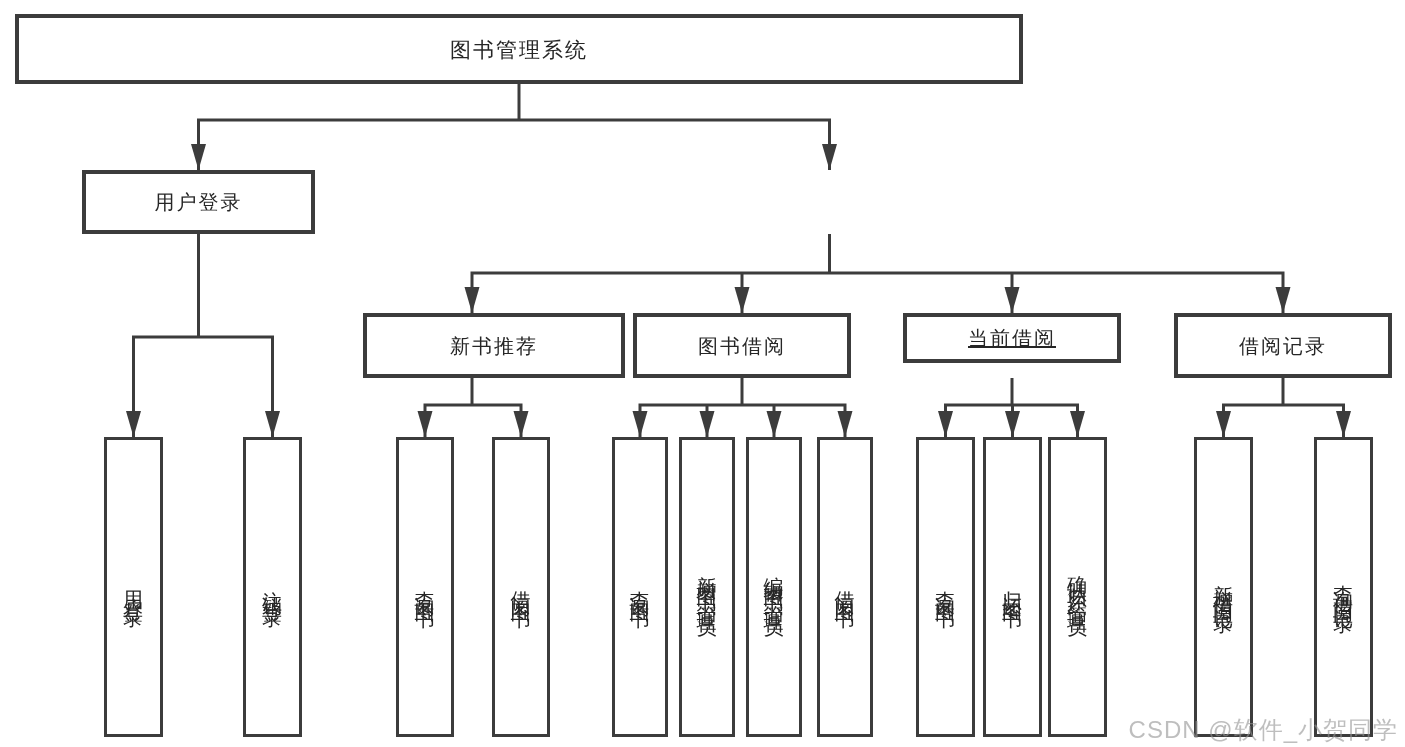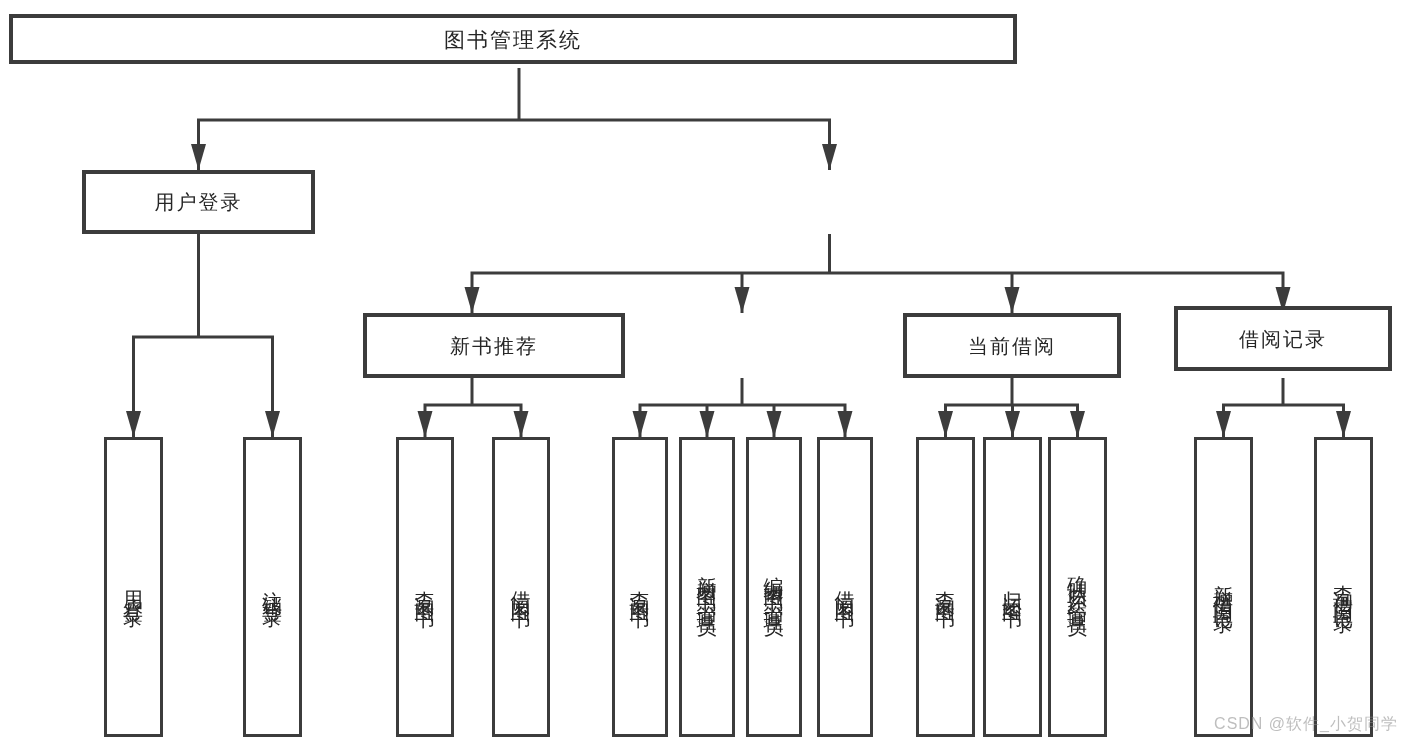--- a/index.html
+++ b/index.html
@@ -36,21 +36,21 @@
   .node.leaf {
     writing-mode: vertical-rl;
     text-orientation: mixed;
     letter-spacing: 6px;
     font-size: 20px;
     white-space: normal;
   }
   .watermark {
     position: absolute;
     color: rgba(150,150,150,0.62);
-    font-size: 16px;
+    font-size: 24px;
     letter-spacing: 1px;
     white-space: nowrap;
   }
 </style>
 </head>
 <body>
 
 <div class="stage">
 
   <svg class="connectors" viewBox="0 0 1405 747" xmlns="http://www.w3.org/2000/svg">
@@ -98,27 +98,28 @@
       <path d="M766.5,411 L781.5,411 L774,437 Z"></path>
       <path d="M837.5,411 L852.5,411 L845,437 Z"></path>
       <path d="M938,411 L953,411 L945.5,437 Z"></path>
       <path d="M1005,411 L1020,411 L1012.5,437 Z"></path>
       <path d="M1070,411 L1085,411 L1077.5,437 Z"></path>
       <path d="M1216,411 L1231,411 L1223.5,437 Z"></path>
       <path d="M1336,411 L1351,411 L1343.5,437 Z"></path>
     </g>
   </svg>
 
-  <div class="node root" style="left:9px; top:14px; width:1008px; height:50px;">图书管理系统</div>
+  <div class="node root" style="left:15px; top:14px; width:1008px; height:70px;">图书管理系统</div>
 
   <div class="node lvl2" style="left:82px; top:170px; width:233px; height:64px;">用户登录</div>
 
   <div class="node lvl3" style="left:363px; top:313px; width:262px; height:65px;">新书推荐</div>
-  <div class="node lvl3" style="left:903px; top:313px; width:218px; height:65px;">当前借阅</div>
-  <div class="node lvl3" style="left:1174px; top:306px; width:218px; height:65px;">借阅记录</div>
+  <div class="node lvl3" style="left:633px; top:313px; width:218px; height:65px;">图书借阅</div>
+  <div class="node lvl3" style="left:903px; top:313px; width:218px; height:50px;text-decoration:underline;">当前借阅</div>
+  <div class="node lvl3" style="left:1174px; top:313px; width:218px; height:65px;">借阅记录</div>
 
   <div class="node leaf" style="left:104px; top:437px; width:59px; height:300px;">用户登录</div>
   <div class="node leaf" style="left:243px; top:437px; width:59px; height:300px;">注销登录</div>
 
   <div class="node leaf" style="left:396px; top:437px; width:58px; height:300px;">查询图书</div>
   <div class="node leaf" style="left:492px; top:437px; width:58px; height:300px;">借阅图书</div>
 
   <div class="node leaf" style="left:612px; top:437px; width:56px; height:300px;">查询图书</div>
   <div class="node leaf" style="left:679px; top:437px; width:56px; height:300px;">新增图书（管理员）</div>
   <div class="node leaf" style="left:746px; top:437px; width:56px; height:300px;">编辑图书（管理员）</div>

